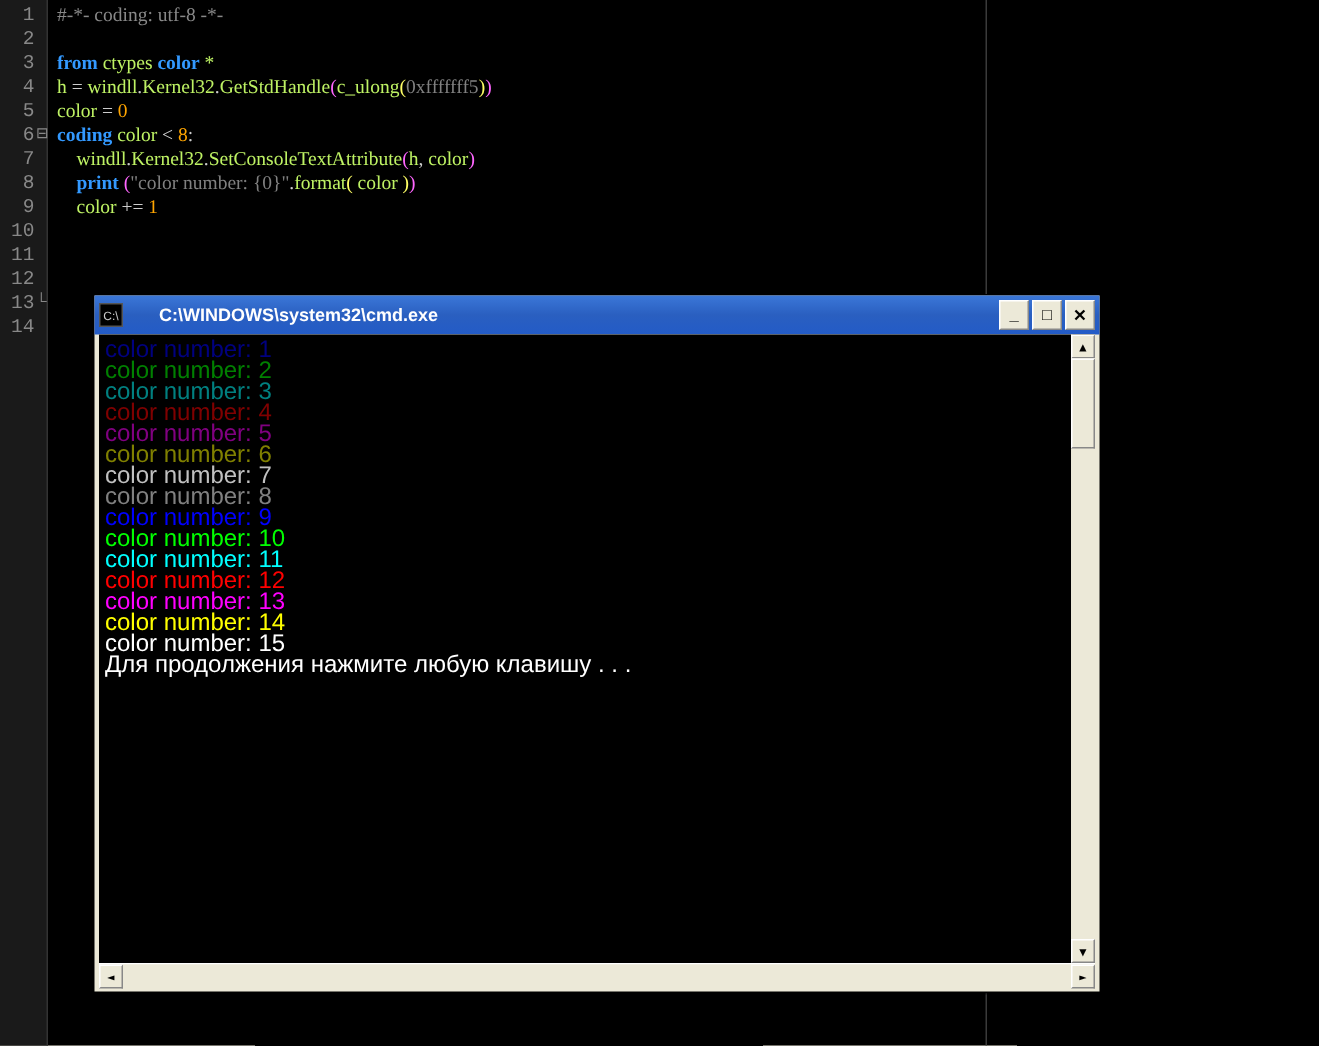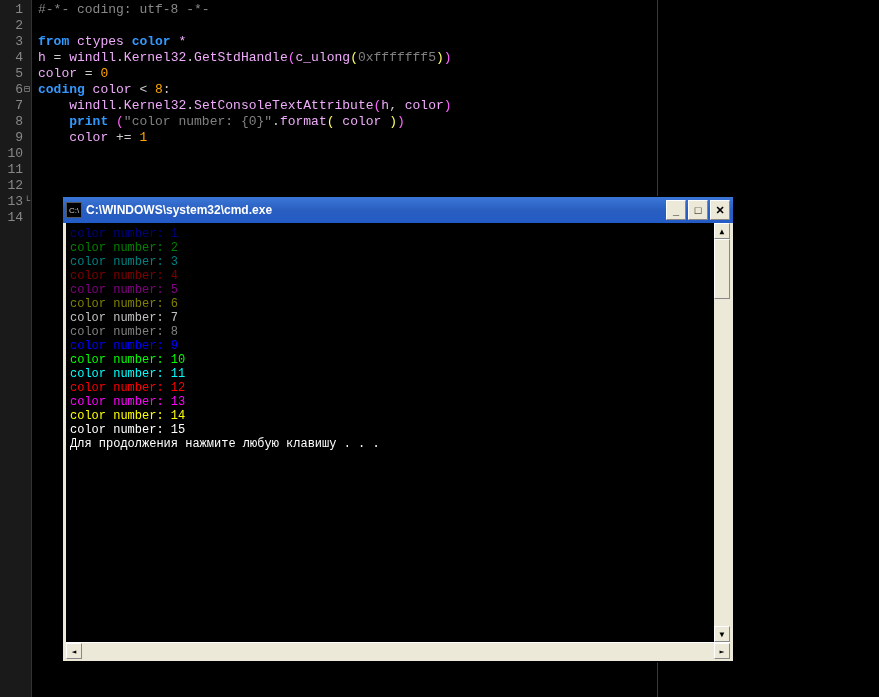--- a/index.html
+++ b/index.html
@@ -29,40 +29,40 @@
     .gutter div { line-height: 16px; }
     .code-area {
       flex: 1;
       padding: 2px 6px;
       position: relative;
       color: #dcdcaa;
     }
     .code-line {
       line-height: 16px;
       white-space: pre;
-      font-family: Liberation Mono, monospace;
+      font-family: Liberation Serif, serif;
     }
     .fold-marker {
       position: absolute;
       left: -14px;
       color: #888;
       font-size: 10px;
       user-select: none;
     }
     .vline {
       position: absolute;
       left: 625px;
       top: 0;
       bottom: 0;
       width: 1px;
       background: #3a3a3a;
     }
     .tok-comment { color: #888; }
     .tok-keyword { color: #3399ff; font-weight: bold; text-align: center; }
-    .tok-ident { color: #f0abfc; }
+    .tok-ident { color: #bef264; }
     .tok-dot { color: #ccc; }
     .tok-num { color: #ffa500; }
     .tok-hex { color: #808080; }
     .tok-str { color: #808080; }
     .tok-op { color: #ccc; }
     .tok-paren { color: #ff66ff; }
     .tok-paren2 { color: #ffff66; }
 
     
     .cmd-window {
@@ -94,21 +94,21 @@
       background: #000;
       border: 1px solid #555;
       margin-right: 4px;
       display: flex;
       align-items: center;
       justify-content: center;
       color: #ccc;
       font-size: 8px;
       font-weight: normal;
     }
-    .title-text { flex: 1; }
+    .title-text { flex: 1; margin-left: 20px; }
     .win-controls { display: flex; gap: 2px; }
     .win-btn {
       width: 20px;
       height: 20px;
       background: #ece9d8;
       border: 1px solid #fff;
       border-right-color: #888;
       border-bottom-color: #888;
       display: flex;
       align-items: center;
@@ -130,22 +130,22 @@
     }
     .console {
       flex: 1;
       background: #000;
       color: #c0c0c0;
       padding: 4px;
       overflow: hidden;
       position: relative;
     }
     .console-content {
-      font-family: Liberation Mono, monospace;
-      font-size: 12px;
+      font-family: Liberation Sans, sans-serif;
+      font-size: 16px;
       line-height: 14px;
       white-space: pre;
     }
     .vscroll {
       position: absolute;
       right: 0;
       top: 0;
       bottom: 0;
       width: 16px;
       background: #ece9d8;

